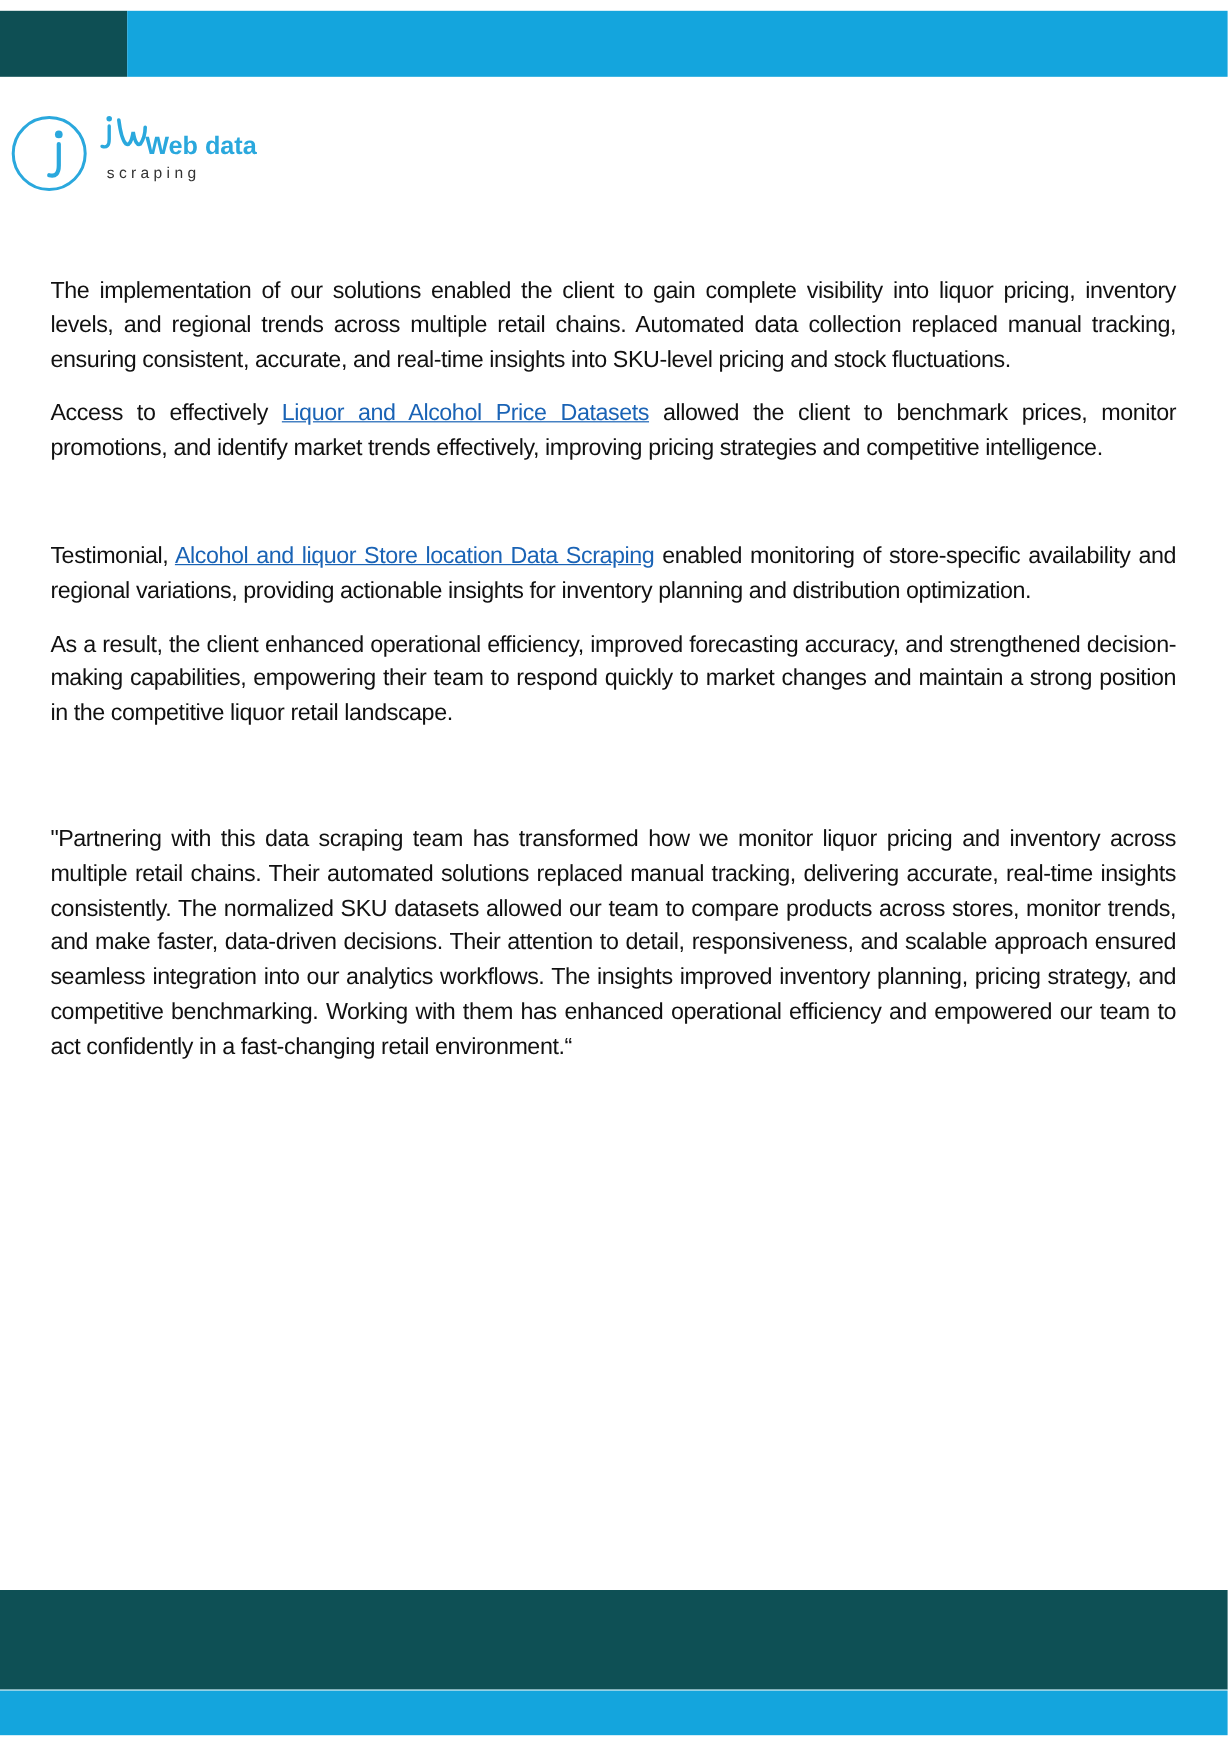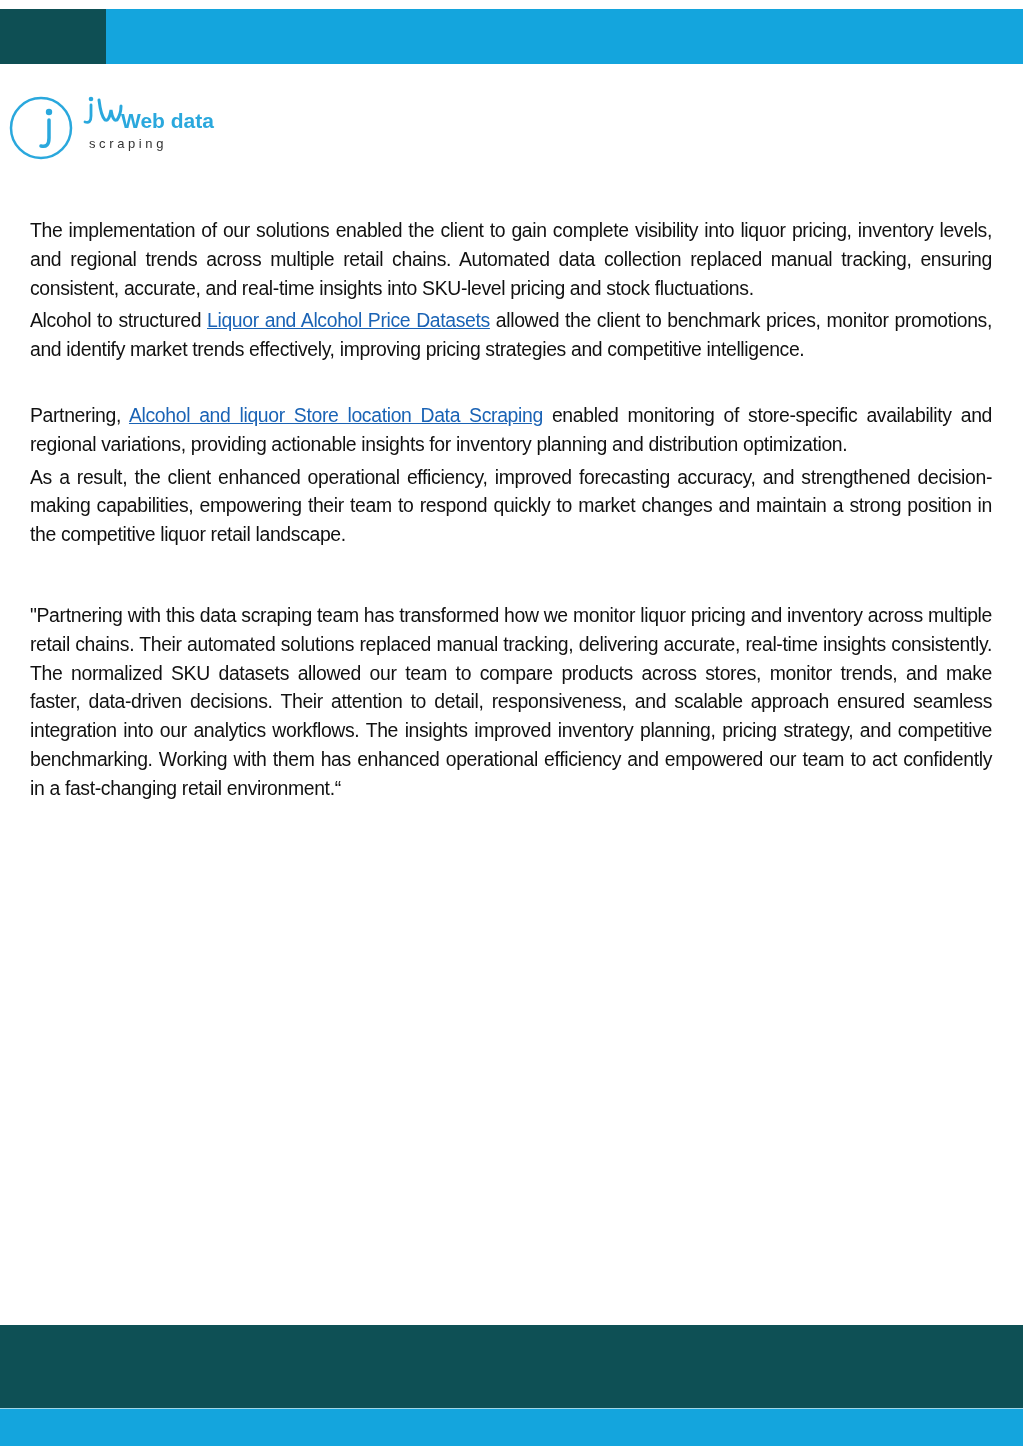--- a/index.html
+++ b/index.html
@@ -8,21 +8,21 @@
   .top-bar { position: absolute; left: 0; top: 9px; width: 1023px; height: 55px; display: flex; }
   .top-bar .dark { width: 106px; height: 100%; background: #0e4f54; }
   .top-bar .light { flex: 1; height: 100%; background: #14a5dd; }
 
   .logo { position: absolute; left: 9px; top: 94px; width: 220px; height: 70px; }
   .logo svg { display: block; }
 
   .content { position: absolute; left: 26px; top: 190px; width: 970px; }
   h2 { font-family: "Liberation Sans", sans-serif; font-weight: bold; font-size: 22px;
        margin: 0; line-height: 36px; letter-spacing: -0.3px; }
-  p { margin: 4px; font-size: 19.4px; line-height: 28.8px; text-align: justify; letter-spacing: -0.35px;
+  p { margin: 16px; font-size: 19.4px; line-height: 28.8px; text-align: justify; letter-spacing: -0.35px;
       font-family: "Liberation Sans Narrow", "Liberation Sans", sans-serif; }
   a { color: #1a63b5; text-decoration: underline; }
   .gap-a { height: 22px; }
   .gap-b { height: 29px; }
   .gap-c { height: 22px; }
 
   .bottom-dark { position: absolute; left: 0; top: 1325px; width: 1023px; height: 83px; background: #0e5055; }
   .bottom-line { position: absolute; left: 0; top: 1408px; width: 1023px; height: 1px; background: #9fd6e6; }
   .bottom-light { position: absolute; left: 0; top: 1409px; width: 1023px; height: 37px; background: #14a5dd; }
 </style>
@@ -43,23 +43,23 @@
     <path d="M82 11 L82 22 Q82 30 76 28" fill="none" stroke="#2aa8dd" stroke-width="2.8" stroke-linecap="round"></path>
     <path d="M90 6 Q92 22 96 26 Q100 28 102 16 Q104 28 108 26 Q112 20 112 12" fill="none" stroke="#2aa8dd" stroke-width="3" stroke-linecap="round"></path>
     <text x="112" y="34" fill="#2aa8dd" font-family="Liberation Sans, sans-serif" font-weight="bold" font-size="21">Web data</text>
     <text x="80" y="54" fill="#333" font-family="Liberation Sans, sans-serif" font-size="13">s c r a p i n g</text>
   </svg>
 </div>
 
 <div class="content">
   <div class="gap-a"></div>
   <p>The implementation of our solutions enabled the client to gain complete visibility into liquor pricing, inventory levels, and regional trends across multiple retail chains. Automated data collection replaced manual tracking, ensuring consistent, accurate, and real-time insights into SKU-level pricing and stock fluctuations.</p>
-  <p><span>Alcohol to structured </span><a href="#">Liquor and Alcohol Price Datasets</a><span> allowed the client to benchmark prices, monitor promotions, and identify market trends effectively, improving pricing strategies and competitive intelligence.</span></p>
+  <p><span>Access to effectively </span><a href="#">Liquor and Alcohol Price Datasets</a><span> allowed the client to benchmark prices, monitor promotions, and identify market trends effectively, improving pricing strategies and competitive intelligence.</span></p>
   <div class="gap-b"></div>
-  <p><span>Partnering, </span><a href="#">Alcohol and liquor Store location Data Scraping</a><span> enabled monitoring of store-specific availability and regional variations, providing actionable insights for inventory planning and distribution optimization.</span></p>
+  <p><span>Testimonial, </span><a href="#">Alcohol and liquor Store location Data Scraping</a><span> enabled monitoring of store-specific availability and regional variations, providing actionable insights for inventory planning and distribution optimization.</span></p>
   <p>As a result, the client enhanced operational efficiency, improved forecasting accuracy, and strengthened decision-making capabilities, empowering their team to respond quickly to market changes and maintain a strong position in the competitive liquor retail landscape.</p>
   <div class="gap-c"></div>
   <div class="gap-a"></div>
   <p>"Partnering with this data scraping team has transformed how we monitor liquor pricing and inventory across multiple retail chains. Their automated solutions replaced manual tracking, delivering accurate, real-time insights consistently. The normalized SKU datasets allowed our team to compare products across stores, monitor trends, and make faster, data-driven decisions. Their attention to detail, responsiveness, and scalable approach ensured seamless integration into our analytics workflows. The insights improved inventory planning, pricing strategy, and competitive benchmarking. Working with them has enhanced operational efficiency and empowered our team to act confidently in a fast-changing retail environment.“</p>
   <div class="gap-b"></div>
 </div>
 
 <div class="bottom-dark"></div>
 <div class="bottom-line"></div>
 <div class="bottom-light"></div>

